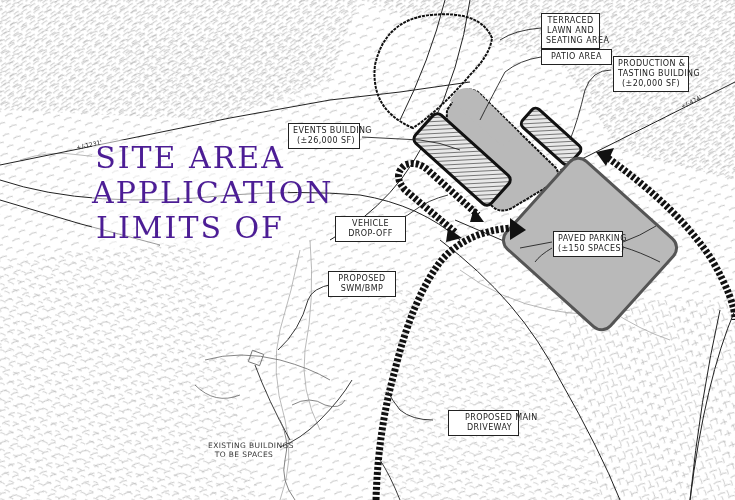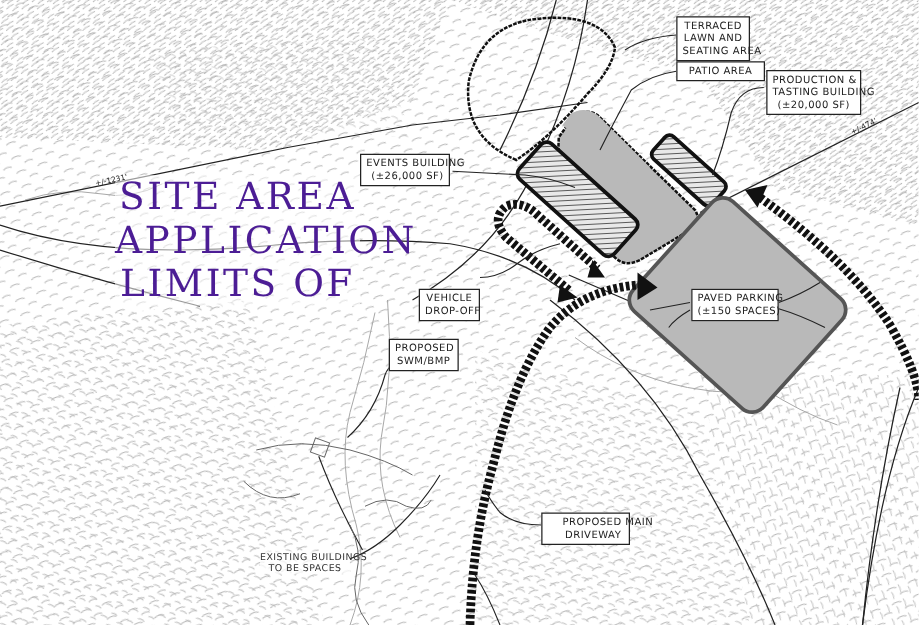--- a/index.html
+++ b/index.html
@@ -160,36 +160,36 @@
   <span>PRODUCTION &amp;</span>
   <span>TASTING BUILDING</span>
   <span>(±20,000 SF)</span>
 </div>
 
 <div class="label" style="left:288px; top:123px; width:72px;text-align:right;">
   <span>EVENTS BUILDING</span>
   <span>(±26,000 SF)</span>
 </div>
 
-<div class="label" style="left:335px; top:231px; width:49px;">
+<div class="label" style="left:335px; top:216px; width:71px;">
   <span>VEHICLE</span>
   <span>DROP-OFF</span>
 </div>
 
 <div class="label" style="left:553px; top:231px; width:70px;">
   <span>PAVED PARKING</span>
   <span>(±150 SPACES)</span>
 </div>
 
-<div class="label" style="left:311px; top:271px; width:56px;">
+<div class="label" style="left:328px; top:271px; width:68px;">
   <span>PROPOSED</span>
   <span>SWM/BMP</span>
 </div>
 
 <div class="plain-label" style="left:208px; top:441px; width:72px;">
   <span>EXISTING BUILDINGS</span>
   <span>TO BE SPACES</span>
 </div>
 
-<div class="label" style="left:433px; top:410px; width:71px;padding-left:16px;">
+<div class="label" style="left:448px; top:410px; width:71px;padding-left:16px;">
   <span>PROPOSED MAIN</span>
   <span>DRIVEWAY</span>
 </div>
 
 </body></html>

